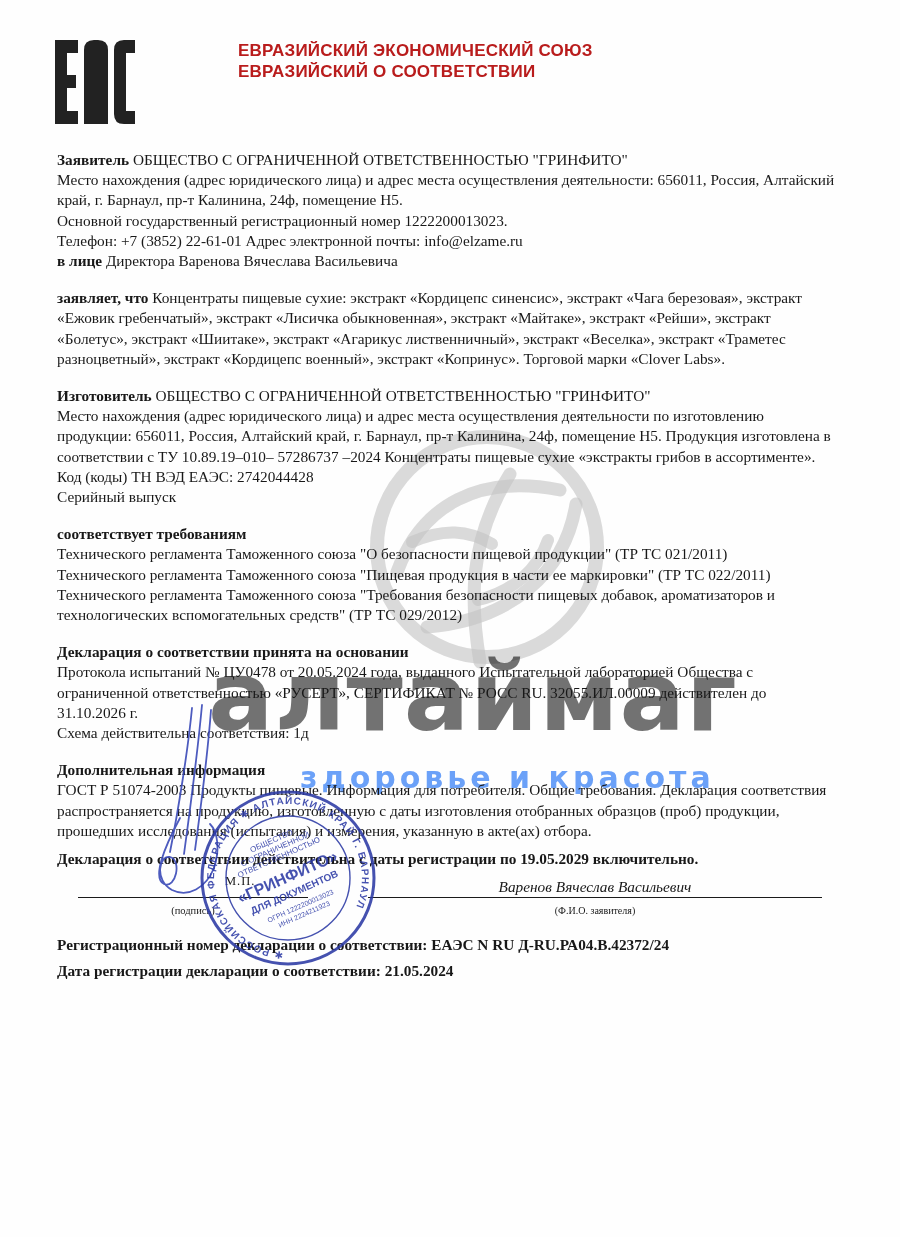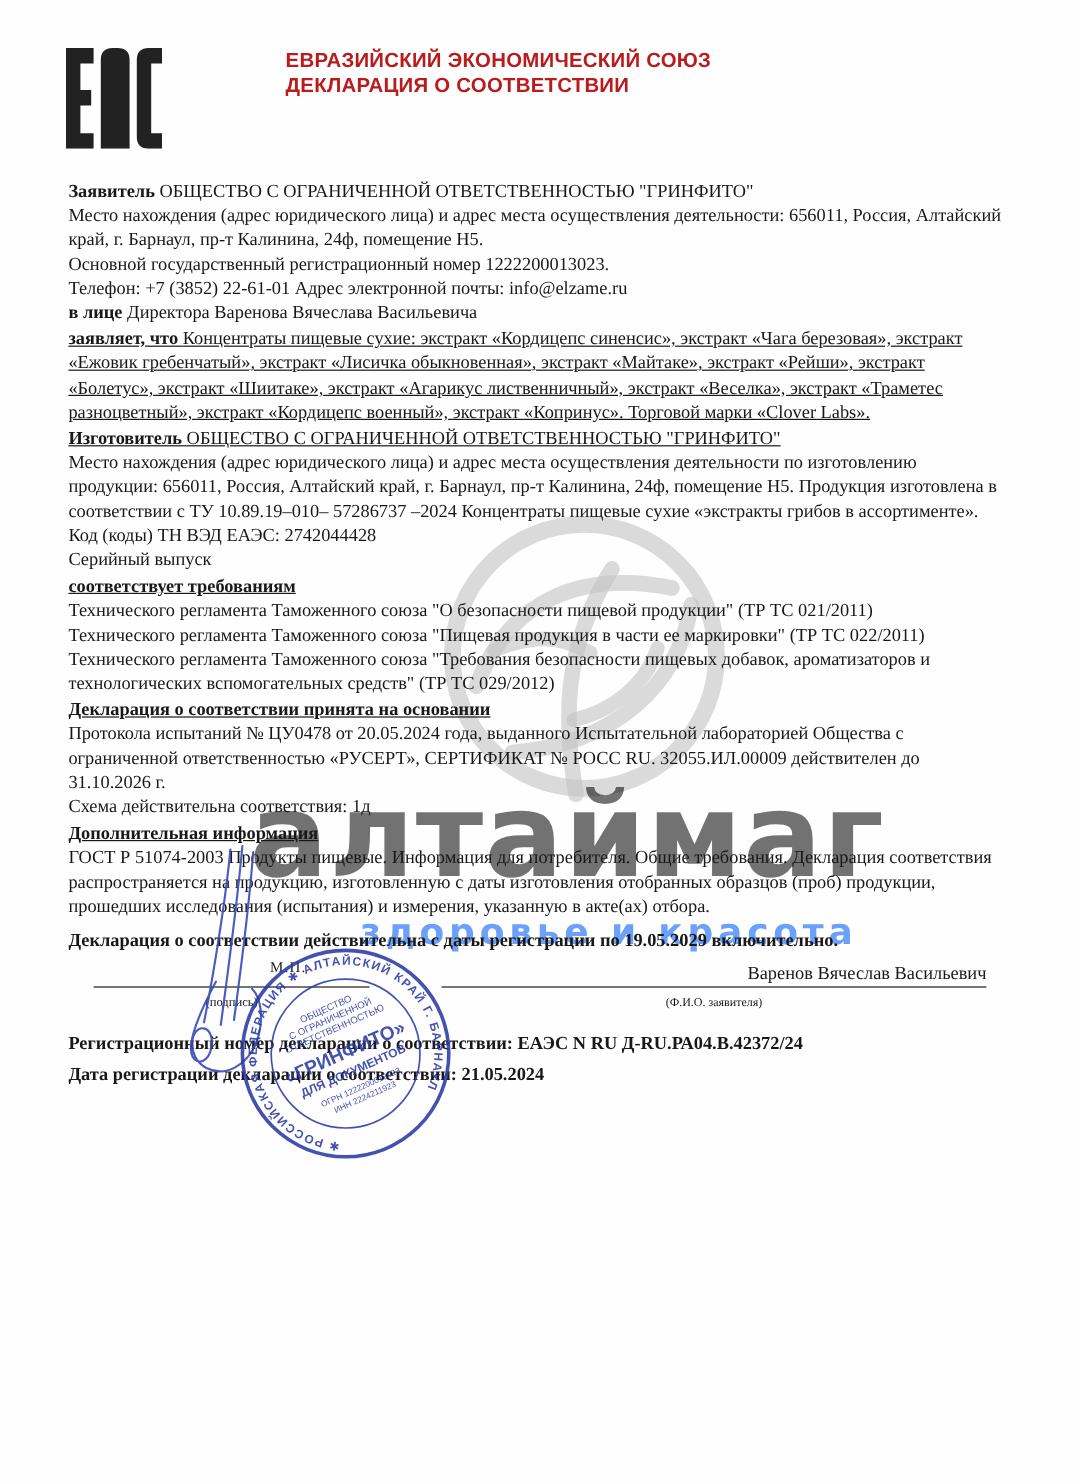--- a/index.html
+++ b/index.html
@@ -19,32 +19,32 @@
   
   .eac { position:absolute; left:55px; top:40px; z-index:1; }
   .titles { position:absolute; left:238px; top:40px; z-index:1;
             font-family:"Liberation Sans","DejaVu Sans",sans-serif; font-weight:bold;
             font-size:17px; line-height:21px; color:#b91c1c; letter-spacing:.2px; }
 
   
   .content { position:absolute; left:57px; top:150px; width:782px; z-index:1;
              font-size:15.3px; line-height:20.2px; }
   .content p { margin:0; }
-  .content p.gap { margin-top:2px;text-decoration:underline; }
+  .content p.gap { margin-top:17px; }
   .lead { font-weight:bold;text-align:center; }
   .validity { font-weight:bold; margin-top:8px !important; }
 
   .sig-row { position:relative; height:52px; margin-top:12px; }
   .sig-line { position:absolute; border-top:1.6px solid #1b1b1b; }
   .sig-line.left { left:21px; width:230px; top:16px; }
   .sig-line.right { left:311px; width:454px; top:16px; }
   .sig-caption { position:absolute; top:20px; font-size:10.5px; text-align:center; }
   .sig-caption.left { left:21px; width:230px; }
   .sig-caption.right { left:311px; width:454px; font-size:10px; }
-  .sig-name { position:absolute; left:311px; width:454px; top:-4px; text-align:right; }
+  .sig-name { position:absolute; left:311px; width:454px; top:-4px; text-align:center;font-style:italic; }
   .mp { position:absolute; left:168px; top:-10px; font-size:12.5px; letter-spacing:1px; }
 
   .reg { font-weight:bold; margin-top:2px !important; }
   .reg-date { font-weight:bold; margin-top:5px !important; }
 
   
   .stamp { position:absolute; left:198px; top:788px; z-index:2; opacity:.88; }
   .signature { position:absolute; left:140px; top:700px; z-index:2; opacity:.9; }
 </style>
 </head>
@@ -69,21 +69,21 @@
   <svg class="eac" width="80" height="84" viewBox="0 0 80 84">
     <g fill="#222222">
       <path d="M0 0 H23 V13 H12 V35 H21 V48 H12 V71 H23 V84 H0 Z"></path>
       <path d="M29 10 Q29 0 39 0 H43 Q53 0 53 10 V84 H41 V13 H41 Q41 13 41 13 H41 V84 H29 Z"></path>
       <path d="M59 10 Q59 0 69 0 H80 V13 H71 V71 H80 V84 H69 Q59 84 59 74 Z"></path>
     </g>
   </svg>
 
   <div class="titles">
     <div>ЕВРАЗИЙСКИЙ ЭКОНОМИЧЕСКИЙ СОЮЗ</div>
-    <div>ДЕКЛАРАЦИЯ О СООТВЕТСТВИИ</div>
+    <div>ЕВРАЗИЙСКИЙ О СООТВЕТСТВИИ</div>
   </div>
 
   <div class="content">
     <p><span class="lead">Заявитель </span><span>ОБЩЕСТВО С ОГРАНИЧЕННОЙ ОТВЕТСТВЕННОСТЬЮ "ГРИНФИТО"</span></p>
     <p>Место нахождения (адрес юридического лица) и адрес места осуществления деятельности: 656011, Россия, Алтайский край, г. Барнаул, пр-т Калинина, 24ф, помещение Н5.</p>
     <p>Основной государственный регистрационный номер 1222200013023.</p>
     <p>Телефон: +7 (3852) 22-61-01 Адрес электронной почты: info@elzame.ru</p>
     <p><span class="lead">в лице </span><span>Директора Варенова Вячеслава Васильевича</span></p>
     <p class="gap"><span class="lead">заявляет, что </span><span>Концентраты пищевые сухие: экстракт «Кордицепс синенсис», экстракт «Чага березовая», экстракт «Ежовик гребенчатый», экстракт «Лисичка обыкновенная», экстракт «Майтаке», экстракт «Рейши», экстракт «Болетус», экстракт «Шиитаке», экстракт «Агарикус лиственничный», экстракт «Веселка», экстракт «Траметес разноцветный», экстракт «Кордицепс военный», экстракт «Копринус». Торговой марки «Clover Labs».</span></p>
     <p class="gap"><span class="lead">Изготовитель </span><span>ОБЩЕСТВО С ОГРАНИЧЕННОЙ ОТВЕТСТВЕННОСТЬЮ "ГРИНФИТО"</span></p>

